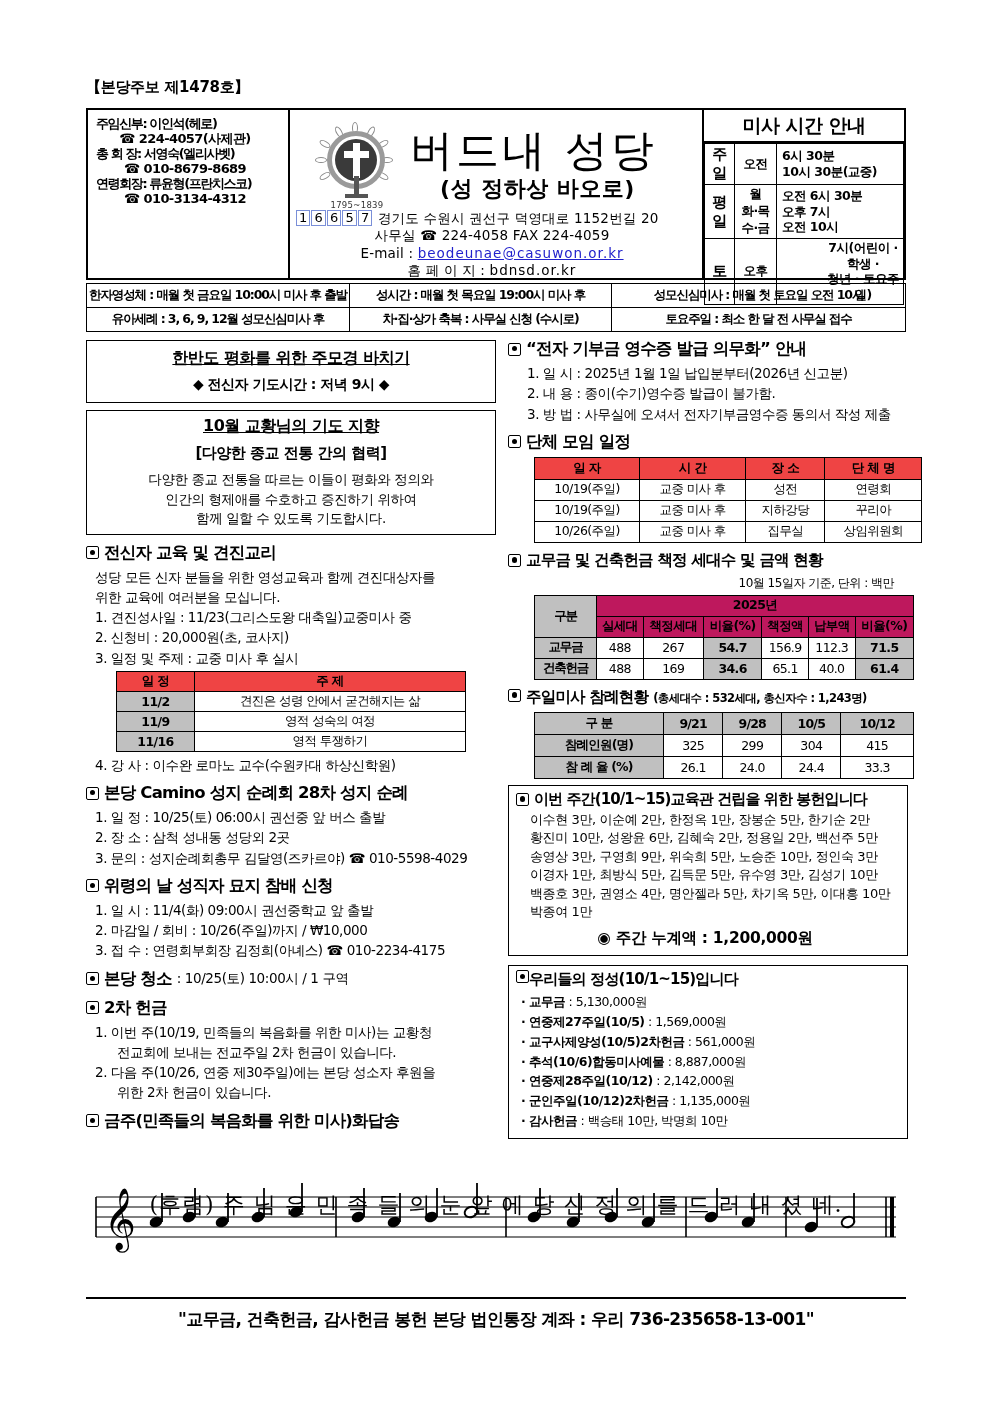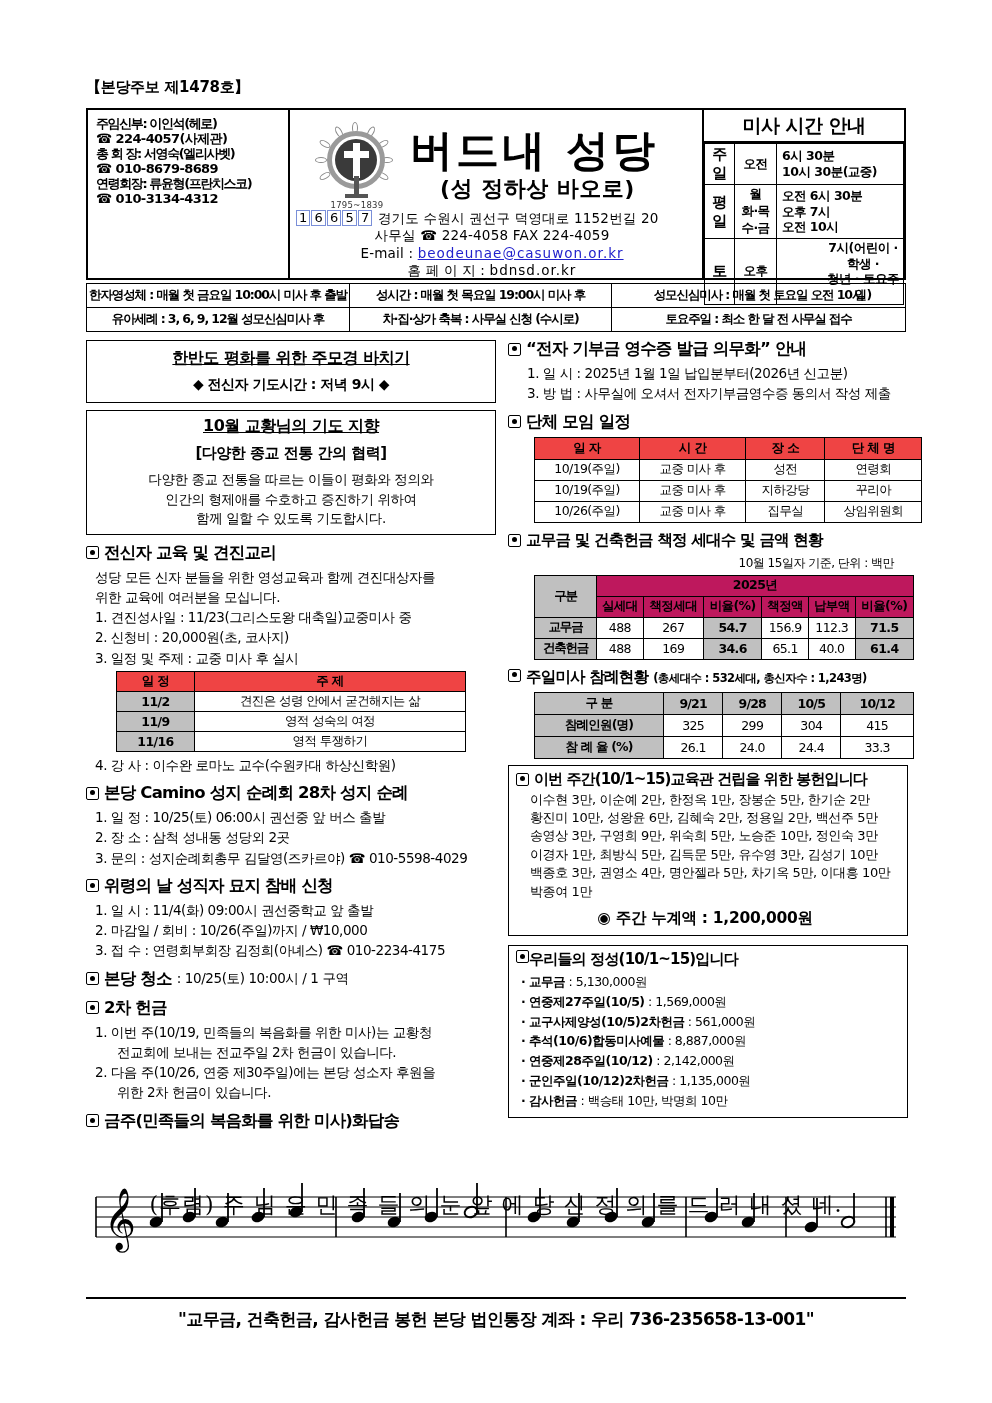--- a/index.html
+++ b/index.html
@@ -28,21 +28,21 @@
     width: 820px; height: 172px;
     border: 2.5px solid #000;
     display: flex;
   }
   .mast-left {
     width: 202px; border-right: 2px solid #000;
     padding: 6px 8px 0 8px;
     font-size: 13px; font-weight: bold; line-height: 1.16;
   }
   .mast-left .ln { white-space: nowrap; letter-spacing: -0.6px; }
-  .mast-left .ln.r { text-align: left; padding-right: 6px; }
+  .mast-left .ln.r { text-align: center; padding-right: 6px; }
   .mast-left .ttl { letter-spacing: -1.4px; }
 
   .mast-mid {
     flex: 1; border-right: 2px solid #000;
     position: relative; padding: 4px 0 0 0;
   }
   .logo {
     position: absolute; left: 24px; top: 16px; width: 86px; height: 86px;
   }
   .logo .ring {
@@ -69,21 +69,21 @@
   .logo .yr {
     position: absolute; left: 0; top: 74px; width: 86px; text-align: center;
     font-size: 8.5px; color: #333; letter-spacing: 0.3px;
   }
   .logo .ray {
     position: absolute; width: 6px; height: 12px;
     border: 1.3px solid #8a8a8a; border-radius: 50% 50% 50% 50%;
   }
   .church-name {
     position: absolute; left: 120px; top: 12px;
-    font-size: 43px; font-weight: bold; letter-spacing: 3px;
+    font-size: 43px; font-weight: normal; letter-spacing: 3px;
     font-family: "DejaVu Sans", "Liberation Sans", sans-serif;
   }
   .church-sub {
     position: absolute; left: 150px; top: 64px;
     font-size: 22px; font-weight: bold; letter-spacing: 0.5px;
   }
   .addr {
     position: absolute; left: 6px; top: 100px; width: 100%;
     font-size: 13.5px; line-height: 1.28; letter-spacing: 0.2px;
   }
@@ -430,20 +430,21 @@
   </div>
 
   <div class="col-right">
 
     <div class="sec" style="margin-top:0">
       <div class="sec-h">
         <span class="bullet"></span>
         <span>“전자 기부금 영수증 발급 의무화” 안내</span>
       </div>
       <div class="p ind" style="padding-left:30px">1. 일 시 : 2025년 1월 1일 납입분부터(2026년 신고분)</div>
+      <div class="p ind" style="padding-left:30px">2. 내 용 : 종이(수기)영수증 발급이 불가함.</div>
       <div class="p ind" style="padding-left:30px">3. 방 법 : 사무실에 오셔서 전자기부금영수증 동의서 작성 제출</div>
     </div>
 
     <div class="sec">
       <div class="sec-h">
         <span class="bullet"></span>
         <span>단체 모임 일정</span>
       </div>
       <table class="gt meet">
         <tbody>

